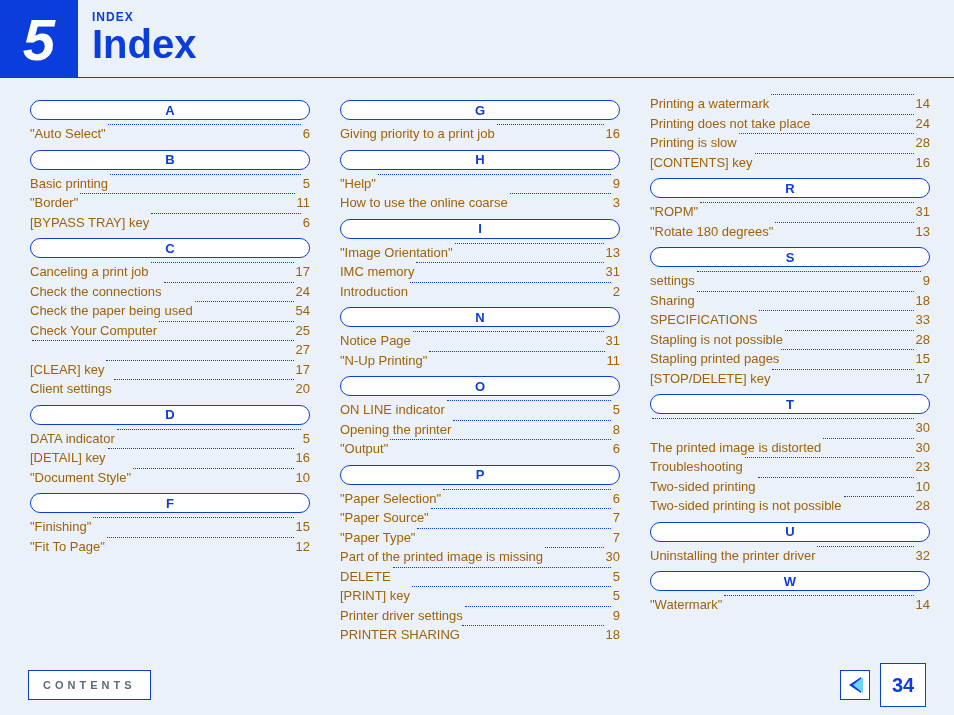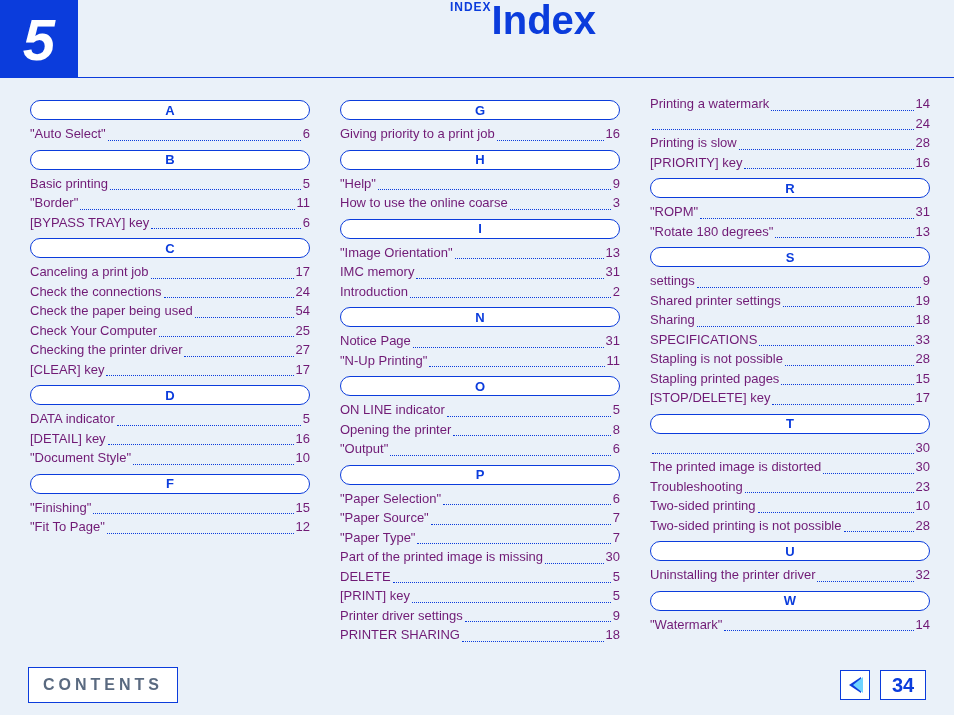--- a/index.html
+++ b/index.html
@@ -1,35 +1,35 @@
 <!DOCTYPE html>
 <html><head>
 <meta charset="utf-8">
 <style>
   *{box-sizing:border-box;margin:0;padding:0}
   body{width:954px;height:715px;font-family:Arial,Helvetica,sans-serif;background:#eaf1f9;overflow:hidden}
   .header{display:flex;align-items:stretch;height:78px}
   .chap-num{width:78px;background:#0b3cdc;color:#fff;font-size:58px;font-weight:bold;font-style:italic;display:flex;align-items:center;justify-content:center}
-  .title-wrap{flex:1;color:#0b3cdc;padding-left:14px;display:flex;flex-direction:row;justify-content:center;border-bottom:1px solid #0b3cdc}
+  .title-wrap{flex:1;color:#0b3cdc;padding-left:14px;display:flex;flex-direction:column;justify-content:center;border-bottom:1px solid #0b3cdc}
   .eyebrow{font-size:12px;font-weight:bold;letter-spacing:1px}
   .page-title{font-size:40px;font-weight:bold;margin-top:-2px}
   .body{display:flex;padding:16px 24px 8px 30px;gap:30px}
   .col{flex:1;min-width:0}
   .pill{border:1.5px solid #0b3cdc;border-radius:12px;height:20px;color:#0b3cdc;font-weight:bold;font-size:13px;display:flex;align-items:center;justify-content:center;margin:6px 0 4px 0;background:#fff}
-  .row{display:flex;align-items:flex-end;font-size:13px;color:#701a75;line-height:1.5;white-space:nowrap}
+  .row{display:flex;align-items:flex-start;font-size:13px;color:#a16207;line-height:1.5;white-space:nowrap}
   .row .label{flex:0 0 auto}
   .row .dots{flex:1;border-bottom:1.5px dotted #0b3cdc;margin:0 2px 3px 2px;min-width:6px}
   .row .pg{flex:0 0 auto}
   .footer{position:absolute;left:0;bottom:0;height:60px;width:954px;background:#eaf1f9;display:flex;align-items:center;padding:0 28px}
-  .contents-btn{border:1.5px solid #0b3cdc;background:#fff;color:#5a6a80;font-weight:bold;letter-spacing:4px;font-size:16px;padding:8px 14px}
+  .contents-btn{border:1.5px solid #0b3cdc;background:#fff;color:#5a6a80;font-weight:bold;letter-spacing:4px;font-size:11px;padding:8px 14px}
   .footer-right{margin-left:auto;display:flex;align-items:center;gap:10px}
   .back-btn{width:30px;height:30px;border:1.5px solid #0b3cdc;background:#fff;display:flex;align-items:center;justify-content:center}
   .tri{width:0;height:0;border-top:8px solid transparent;border-bottom:8px solid transparent;border-right:12px solid #0b3cdc;position:relative}
   .tri::after{content:"";position:absolute;left:4px;top:-8px;width:0;height:0;border-top:8px solid transparent;border-bottom:8px solid transparent;border-right:10px solid #6fd3ff}
-  .pgnum{border:1.5px solid #0b3cdc;background:#fff;color:#0b3cdc;font-weight:bold;font-size:20px;width:46px;height:30px;display:flex;align-items:center;justify-content:center}
+  .pgnum{border:1.5px solid #0b3cdc;background:#fff;color:#0b3cdc;font-weight:bold;font-size:20px;width:46px;height:44px;display:flex;align-items:center;justify-content:center}
 </style>
 </head>
 <body>
 
 <div class="header">
   <div class="chap-num">5</div>
   <div class="title-wrap">
     <div class="eyebrow">INDEX</div>
     <div class="page-title">Index</div>
   </div>
@@ -74,28 +74,32 @@
         <span class="label">Check the paper being used</span>
         <span class="dots"></span>
         <span class="pg">54</span>
       </div>
       <div class="row">
         <span class="label">Check Your Computer</span>
         <span class="dots"></span>
         <span class="pg">25</span>
       </div>
       <div class="row">
-        <span class="label">Checking the printer driver</span>
         <span class="dots"></span>
         <span class="pg">27</span>
       </div>
       <div class="row">
         <span class="label">[CLEAR] key</span>
         <span class="dots"></span>
         <span class="pg">17</span>
+      </div>
+      <div class="row">
+        <span class="label">Client settings</span>
+        <span class="dots"></span>
+        <span class="pg">20</span>
       </div>
       <div class="pill">D</div>
       <div class="row">
         <span class="label">DATA indicator</span>
         <span class="dots"></span>
         <span class="pg">5</span>
       </div>
       <div class="row">
         <span class="label">[DETAIL] key</span>
         <span class="dots"></span>
@@ -221,54 +225,50 @@
         <span class="pg">18</span>
       </div>
     </div>
     <div class="col">
       <div class="row">
         <span class="label">Printing a watermark</span>
         <span class="dots"></span>
         <span class="pg">14</span>
       </div>
       <div class="row">
+        <span class="label">Printing does not take place</span>
         <span class="dots"></span>
         <span class="pg">24</span>
       </div>
       <div class="row">
         <span class="label">Printing is slow</span>
         <span class="dots"></span>
         <span class="pg">28</span>
       </div>
       <div class="row">
-        <span class="label">[PRIORITY] key</span>
+        <span class="label">[CONTENTS] key</span>
         <span class="dots"></span>
         <span class="pg">16</span>
       </div>
       <div class="pill">R</div>
       <div class="row">
         <span class="label">"ROPM"</span>
         <span class="dots"></span>
         <span class="pg">31</span>
       </div>
       <div class="row">
         <span class="label">"Rotate 180 degrees"</span>
         <span class="dots"></span>
         <span class="pg">13</span>
       </div>
       <div class="pill">S</div>
       <div class="row">
         <span class="label">settings</span>
         <span class="dots"></span>
         <span class="pg">9</span>
-      </div>
-      <div class="row">
-        <span class="label">Shared printer settings</span>
-        <span class="dots"></span>
-        <span class="pg">19</span>
       </div>
       <div class="row">
         <span class="label">Sharing</span>
         <span class="dots"></span>
         <span class="pg">18</span>
       </div>
       <div class="row">
         <span class="label">SPECIFICATIONS</span>
         <span class="dots"></span>
         <span class="pg">33</span>

